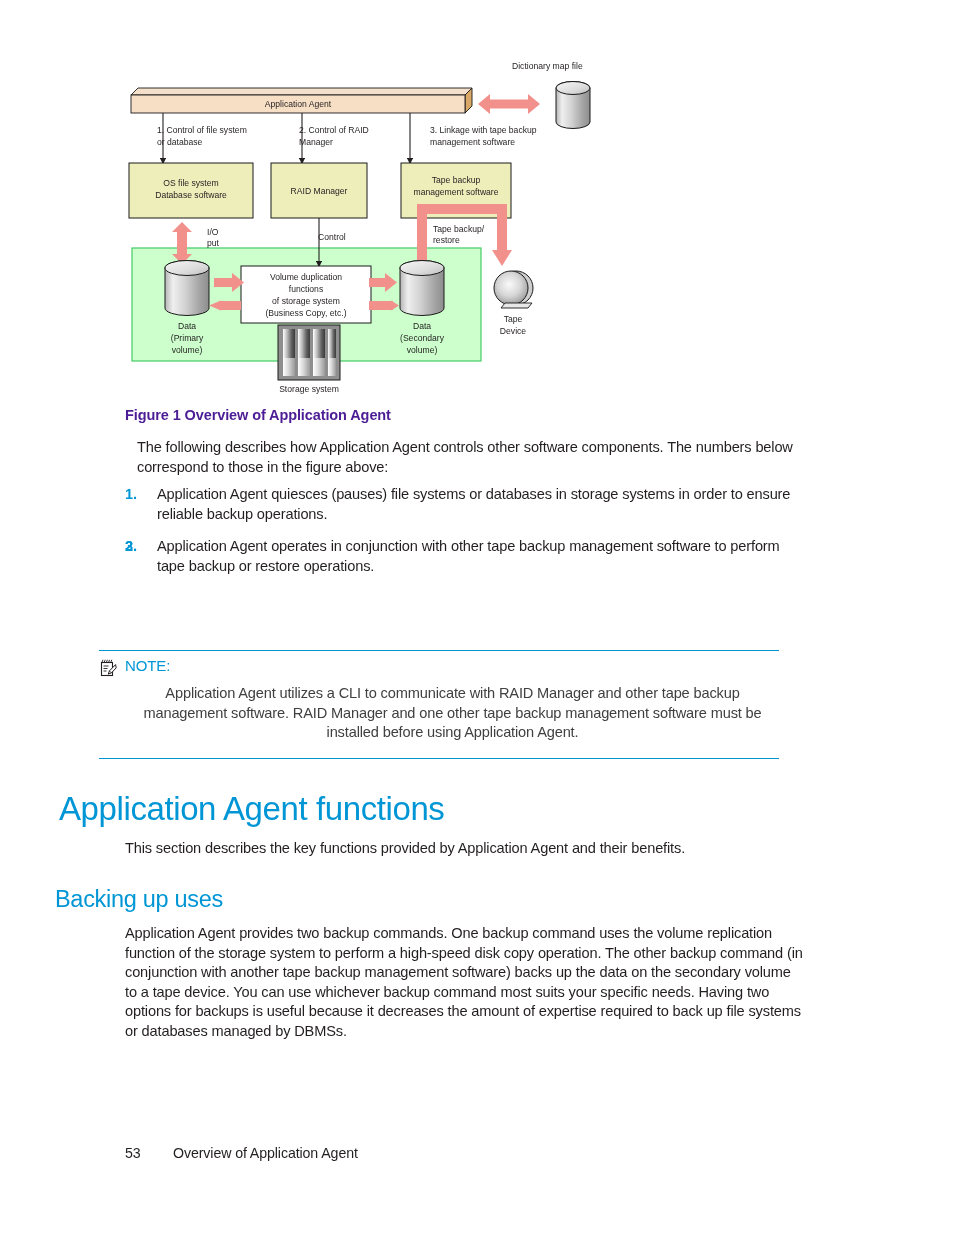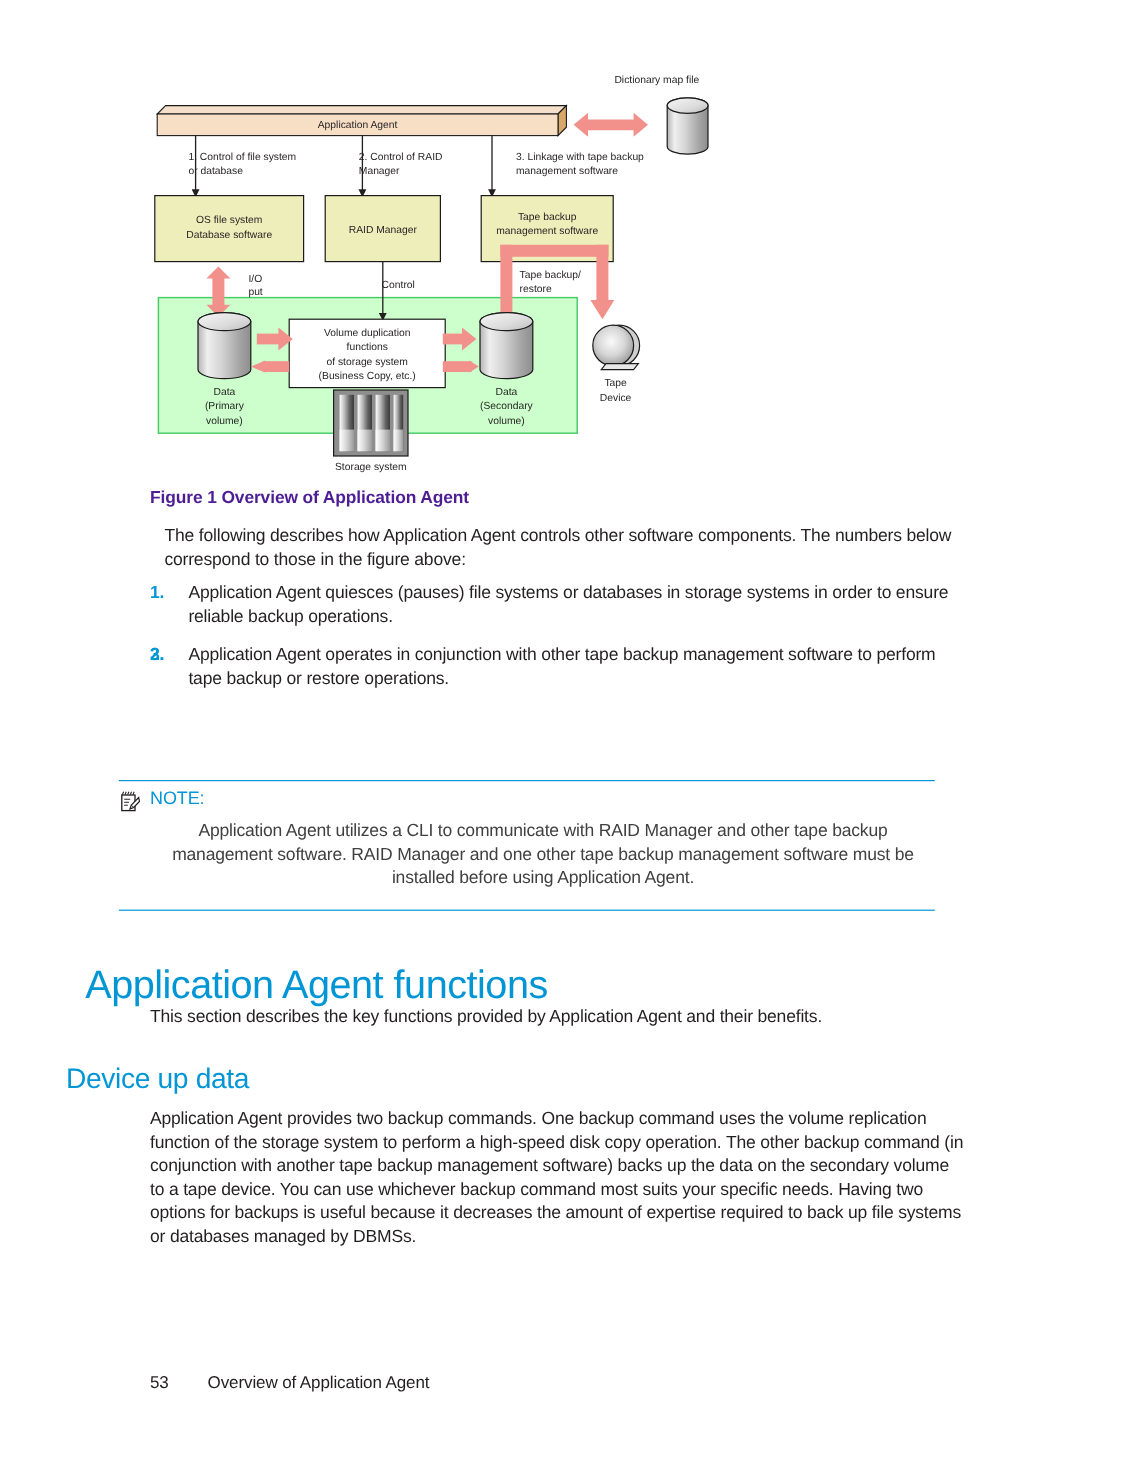--- a/index.html
+++ b/index.html
@@ -134,21 +134,21 @@
 
   
   #h1-functions {
     position: absolute;
     left: 55px;
     top: 786px;
     font-size: 33px;
     color: #0096d6;
     font-weight: normal;
     letter-spacing: -0.4px;
-    margin: 16px;
+    margin: 4px;
   }
   #h2-backing {
     position: absolute;
     left: 55px;
     top: 886px;
     font-size: 23.5px;
     color: #0096d6;
     font-weight: normal;
     letter-spacing: -0.3px;
     margin: 0;
@@ -398,18 +398,18 @@
     </span>
     <span class="note-label">NOTE:</span>
   </div>
   <div id="note-body">Application Agent utilizes a CLI to communicate with RAID Manager and other tape backup management software. RAID Manager and one other tape backup management software must be installed before using Application Agent.</div>
   <div id="note-rule-bottom"></div>
 </div>
 
 <h1 id="h1-functions">Application Agent functions</h1>
 <div class="body-para" id="sec-para">This section describes the key functions provided by Application Agent and their benefits.</div>
 
-<h2 id="h2-backing">Device up data</h2>
+<h2 id="h2-backing">Backing up uses</h2>
 <div class="body-para" id="backup-para">Application Agent provides two backup commands. One backup command uses the volume replication function of the storage system to perform a high-speed disk copy operation. The other backup command (in conjunction with another tape backup management software) backs up the data on the secondary volume to a tape device. You can use whichever backup command most suits your specific needs. Having two options for backups is useful because it decreases the amount of expertise required to back up file systems or databases managed by DBMSs.</div>
 
 <div id="footer">
   <span class="pagenum">53</span><span>Overview of Application Agent</span>
 </div>
 
 </body></html>

